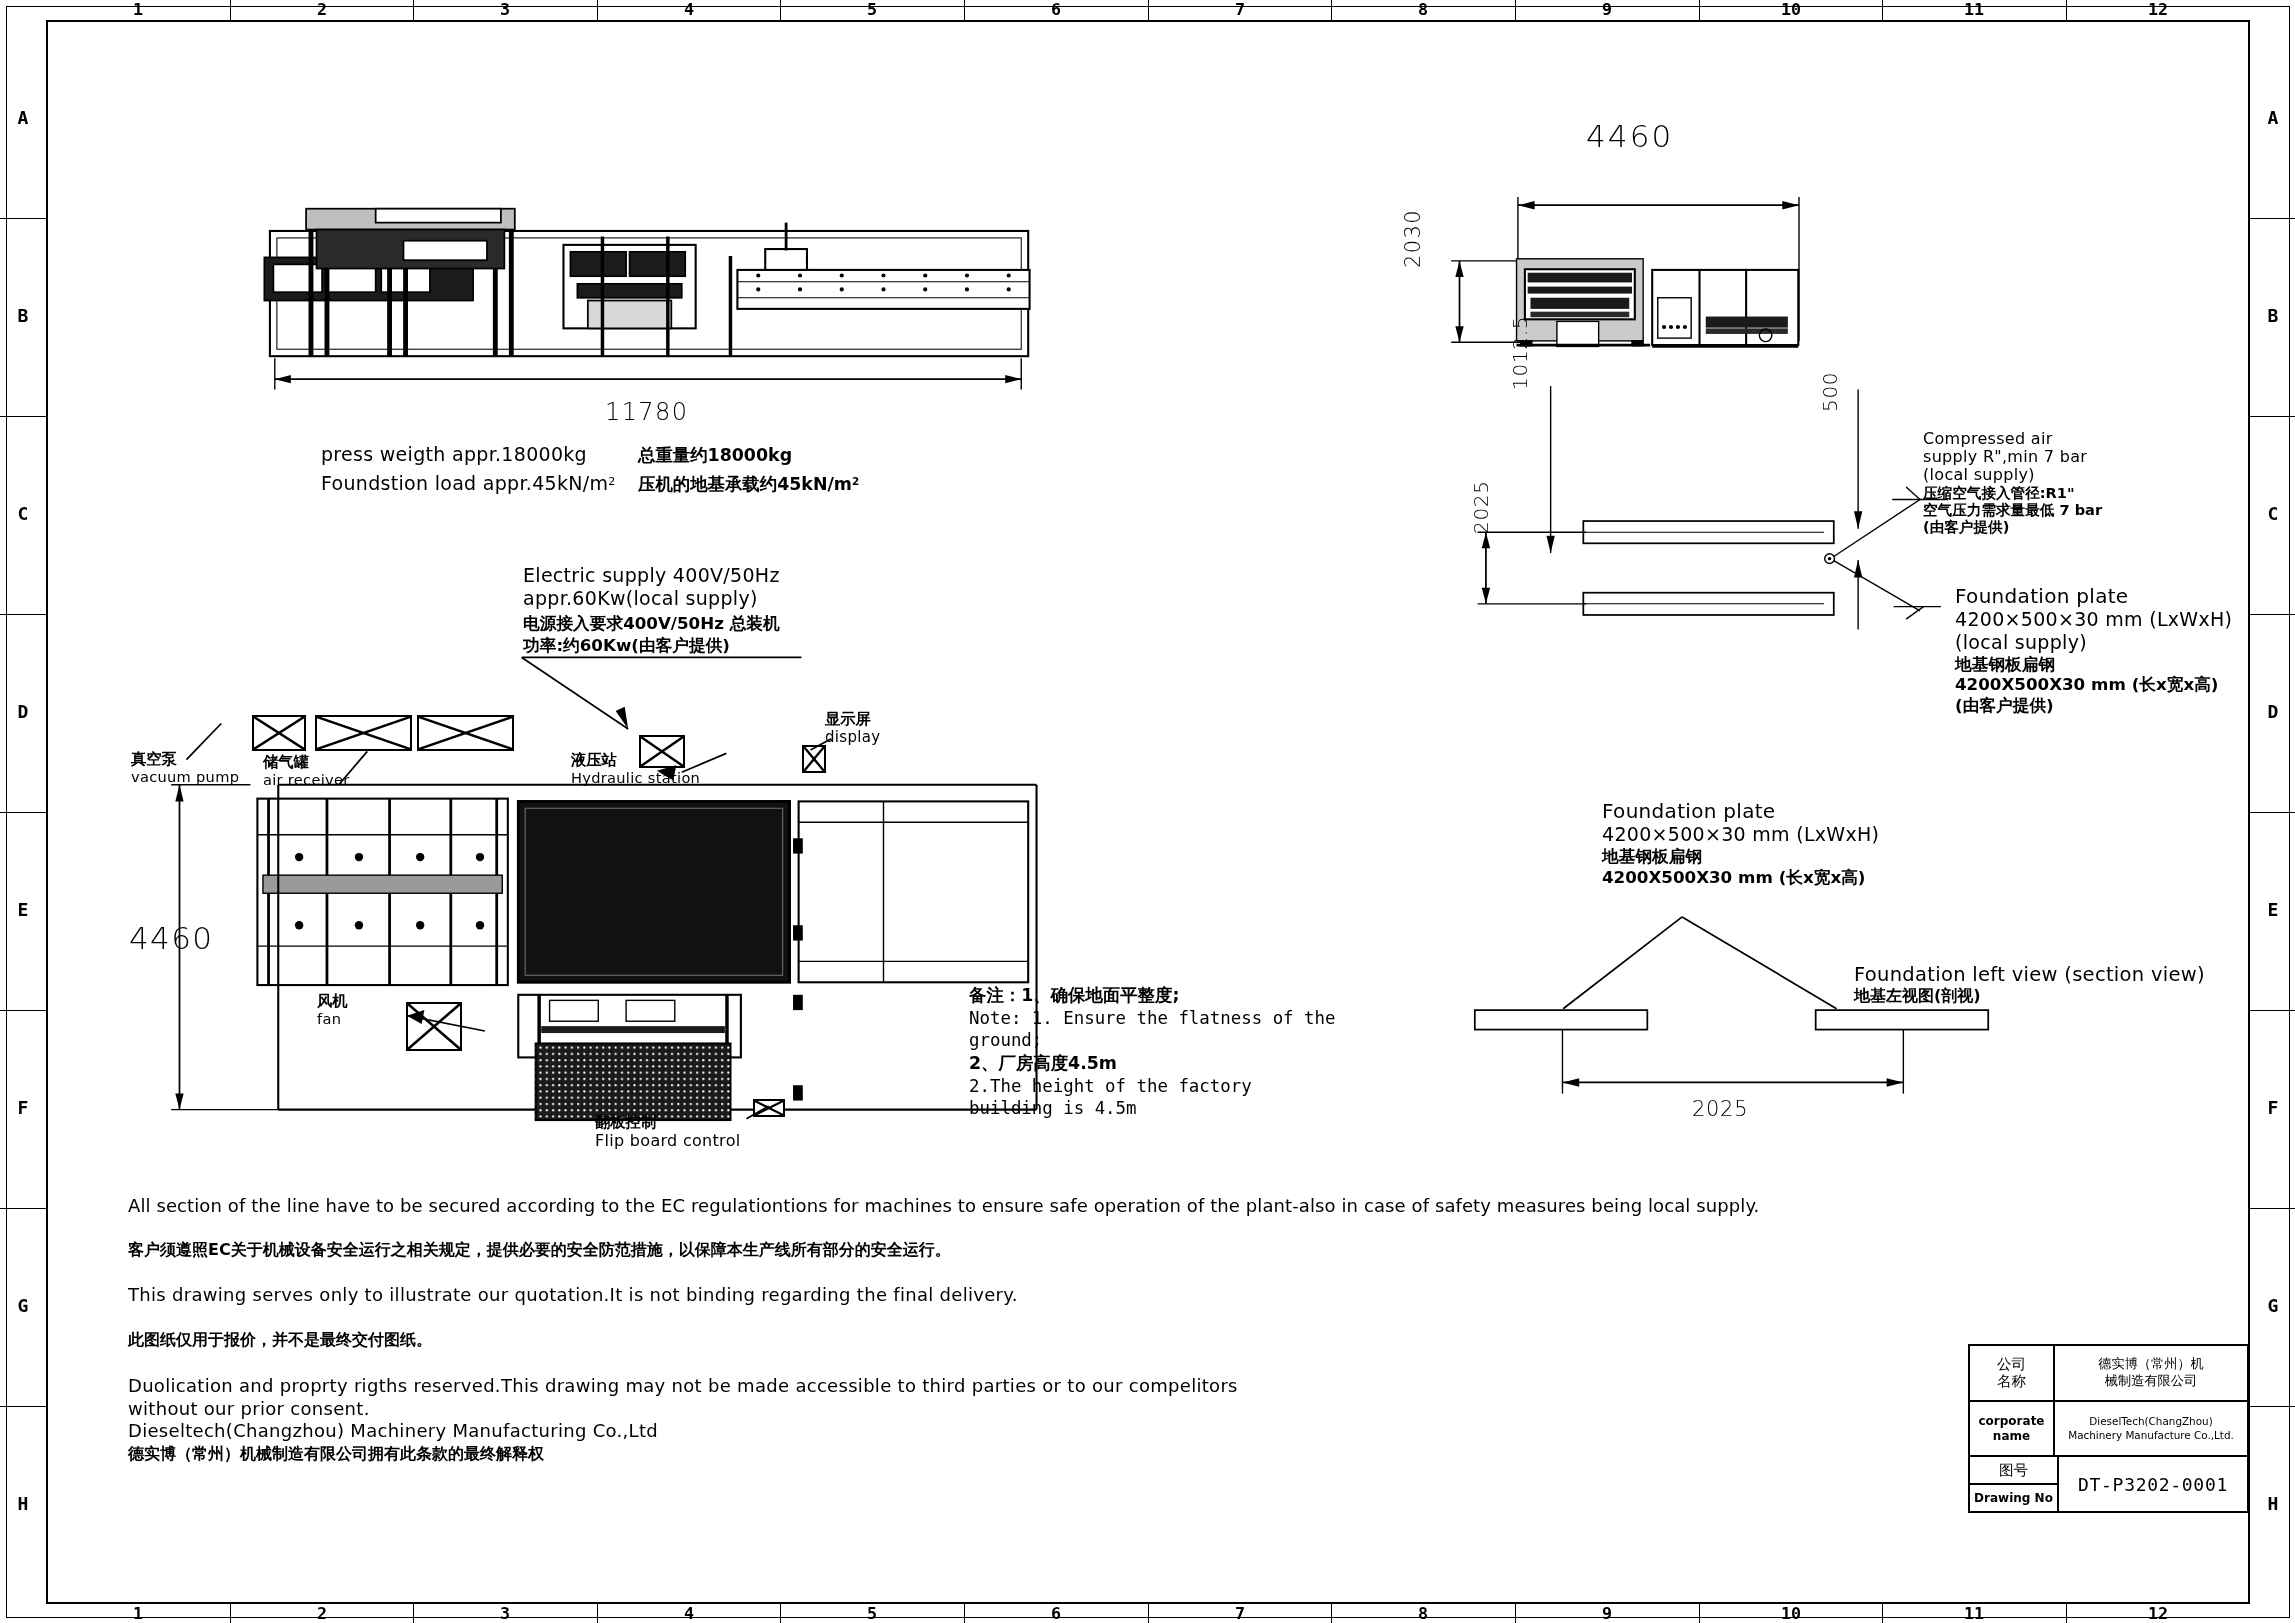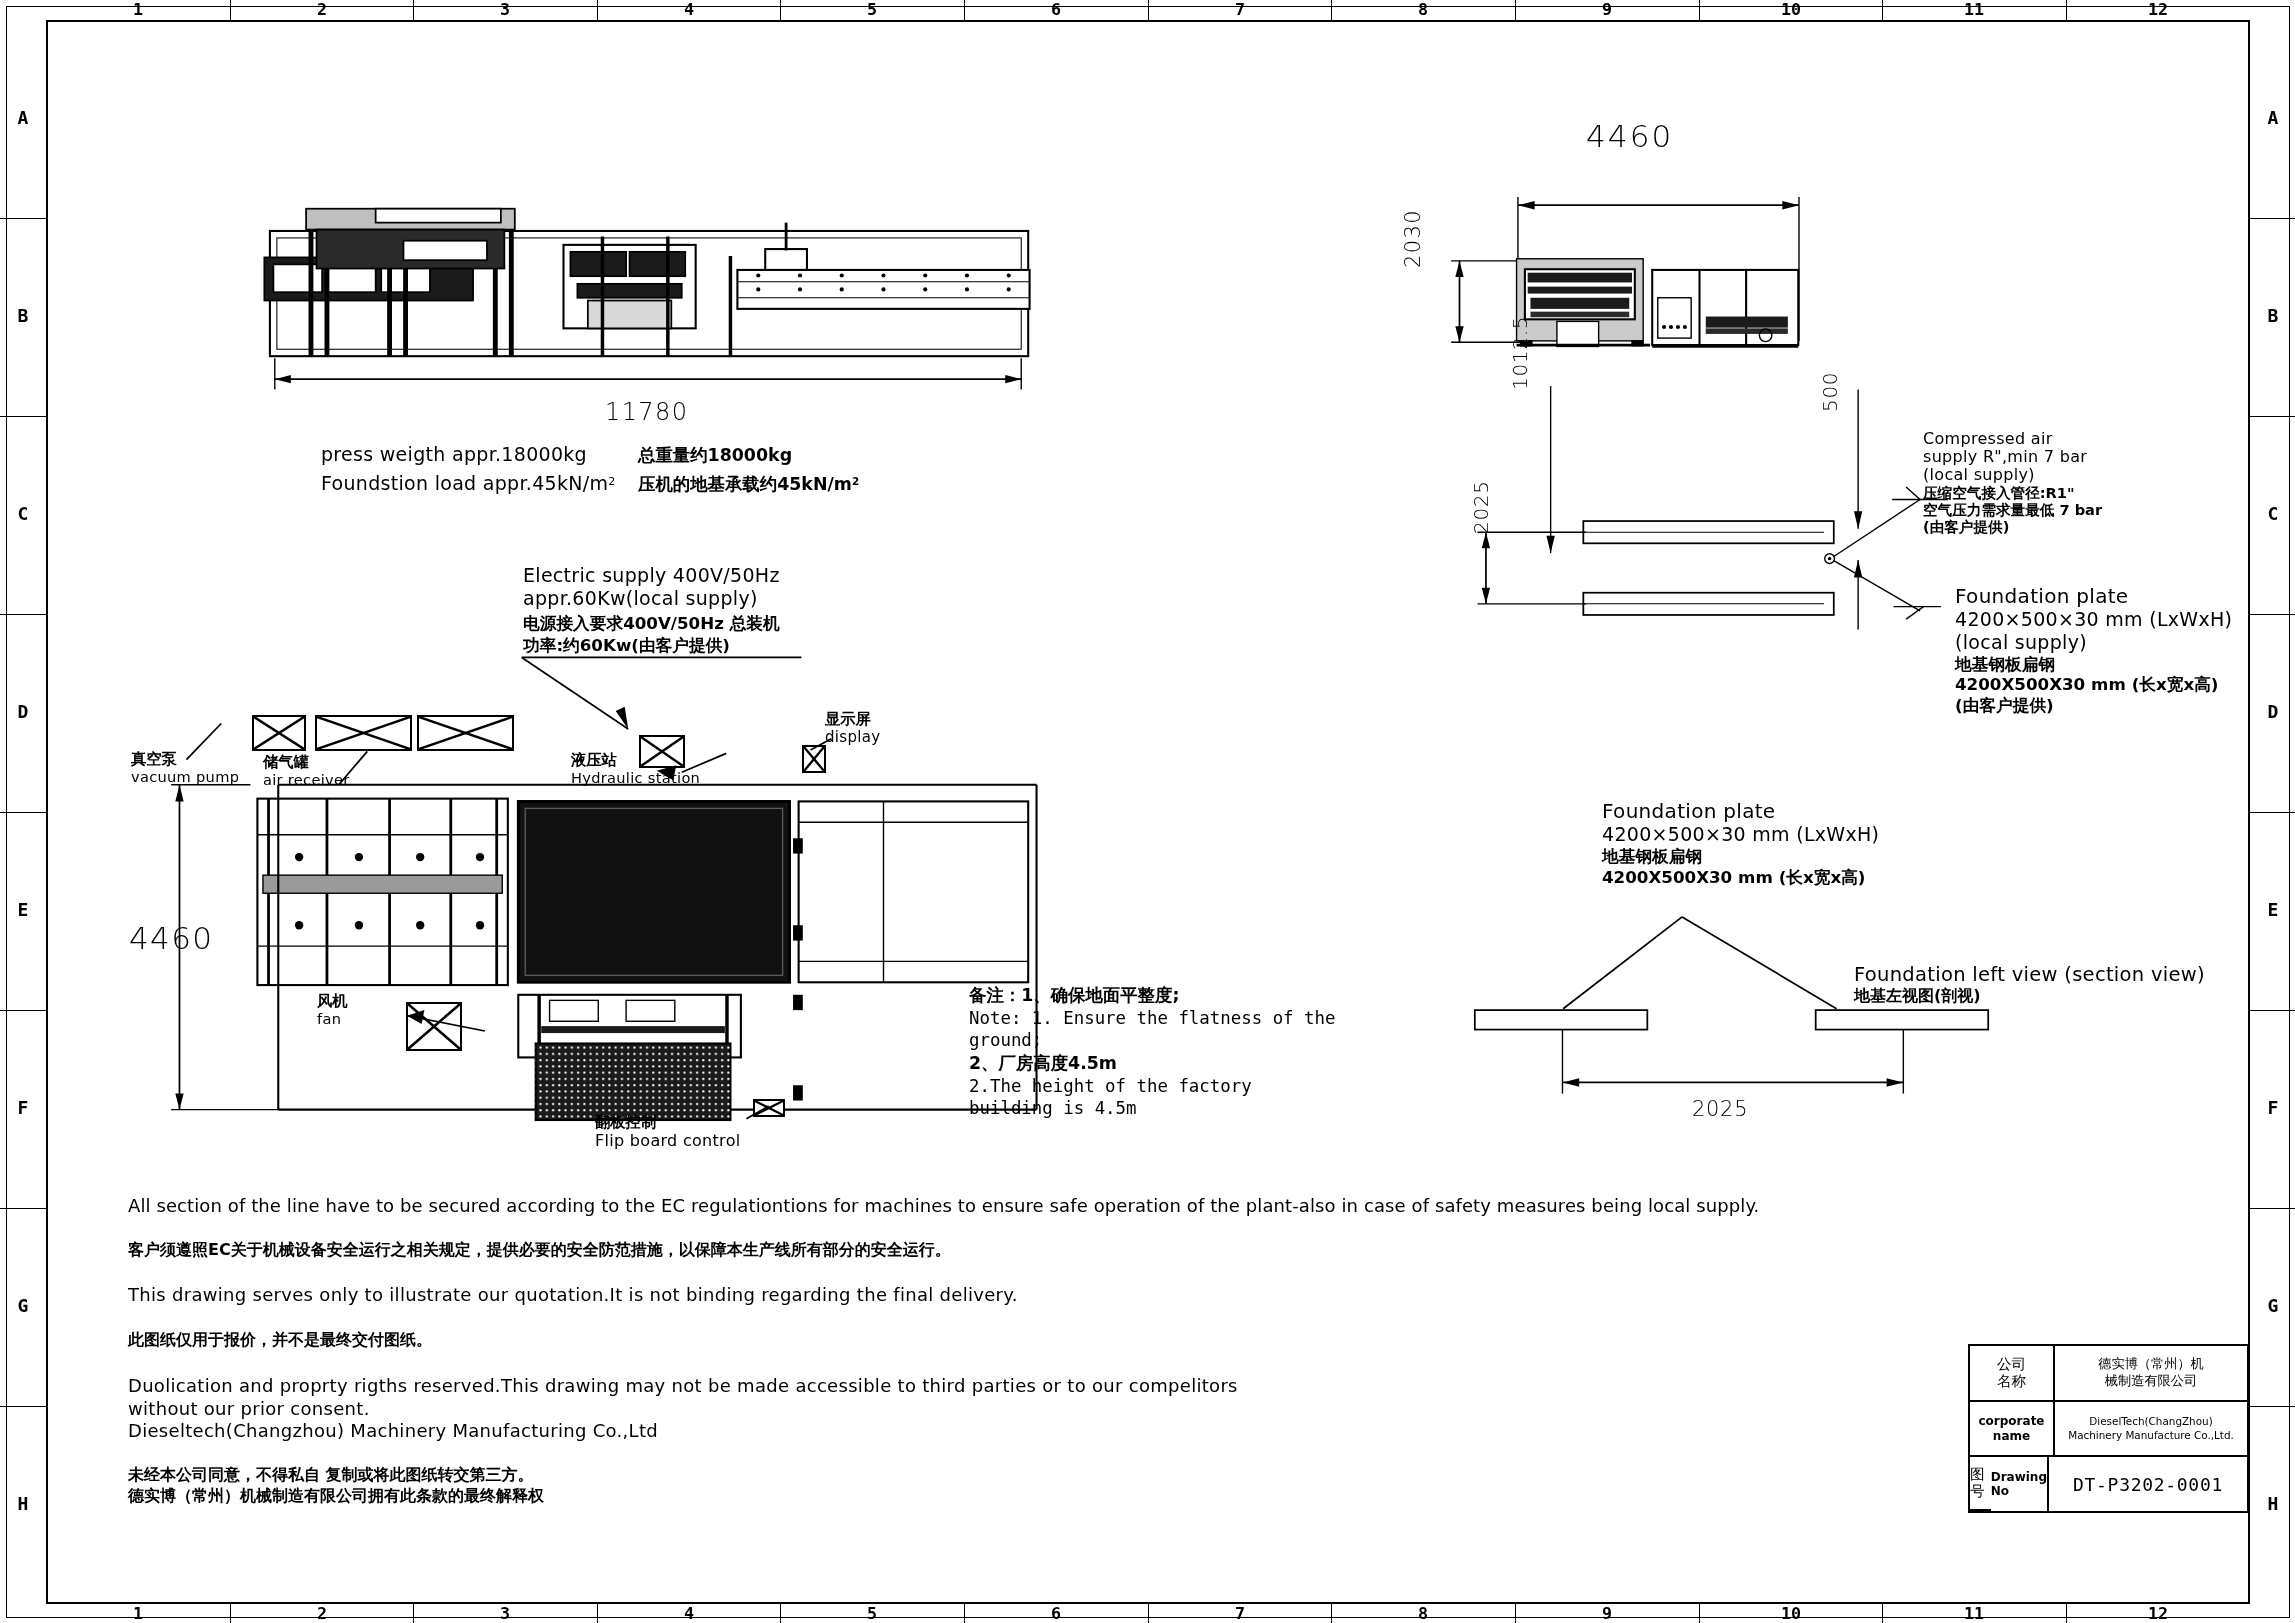--- a/index.html
+++ b/index.html
@@ -40,21 +40,21 @@
   .tb-row:last-child{border-bottom:none;}
   .tb-c1{width:85px;border-right:2.1px solid #000;display:flex;align-items:center;justify-content:center;
          flex-direction:column;text-align:center;box-sizing:border-box;}
   .tb-c2{flex:1;display:flex;align-items:center;justify-content:center;flex-direction:column;
          text-align:center;box-sizing:border-box;padding:0 2.8px;}
   .tb-cn{font-family:"DejaVu Sans",sans-serif;font-size:14.6px;line-height:1.15;}
   .tb-en{font-family:"DejaVu Sans",sans-serif;font-size:12px;line-height:1.2;font-weight:600;}
   .tb-v-cn{font-family:"DejaVu Sans",sans-serif;font-size:13.2px;line-height:1.25;}
   .tb-v-en{font-family:"DejaVu Sans",sans-serif;font-size:10.4px;line-height:1.3;}
   .tb-no{font-family:"DejaVu Sans Mono",monospace;font-size:18px;letter-spacing:0.7px;}
-  .tb-sub{display:flex;flex-direction:row;width:79px;border-right:2.1px solid #000;box-sizing:border-box;}
+  .tb-sub{display:flex;flex-direction:column;width:89px;border-right:2.1px solid #000;box-sizing:border-box;}
   .tb-sub div{flex:1;display:flex;align-items:center;justify-content:center;}
   .tb-sub div:first-child{border-bottom:2.1px solid #000;}
 </style>
 </head>
 <body>
 
 <div id="sheet">
 
   <div class="abs frame-outer"></div>
   <div class="abs frame-inner"></div>
@@ -527,21 +527,20 @@
   </div>
 
   <div class="abs" style="left:128px;top:1195px;width:1781px;">
     <div class="en" style="font-size:18px;line-height:1.25;letter-spacing:0.1px;">All section of the line have to be secured according to the EC regulationtions for machines to ensure safe operation of the plant-also in case of safety measures being local supply.</div>
     <div class="cn" style="font-size:16px;line-height:1.25;margin-top:22px;">客户须遵照EC关于机械设备安全运行之相关规定，提供必要的安全防范措施，以保障本生产线所有部分的安全运行。</div>
     <div class="en" style="font-size:18px;line-height:1.25;margin-top:24px;">This drawing serves only to illustrate our quotation.It is not binding regarding the final delivery.</div>
     <div class="cn" style="font-size:16px;line-height:1.25;margin-top:24px;">此图纸仅用于报价，并不是最终交付图纸。</div>
     <div class="en" style="font-size:18px;line-height:1.25;margin-top:25px;">Duolication and proprty rigths reserved.This drawing may not be made accessible to third parties or to our compelitors</div>
     <div class="en" style="font-size:18px;line-height:1.25;">without our prior consent.</div>
     <div class="en" style="font-size:18px;line-height:1.25;">Dieseltech(Changzhou) Machinery Manufacturing Co.,Ltd</div>
-    <div class="cn" style="font-size:16px;line-height:1.35;margin-top:21px;">未经本公司同意，不得私自 复制或将此图纸转交第三方。</div>
     <div class="cn" style="font-size:16px;line-height:1.35;">德实博（常州）机械制造有限公司拥有此条款的最终解释权</div>
   </div>
 
   <div id="titleblock">
     <div class="tb-row">
       <div class="tb-c1">
         <div class="tb-cn">公司</div>
         <div class="tb-cn">名称</div>
       </div>
       <div class="tb-c2">

